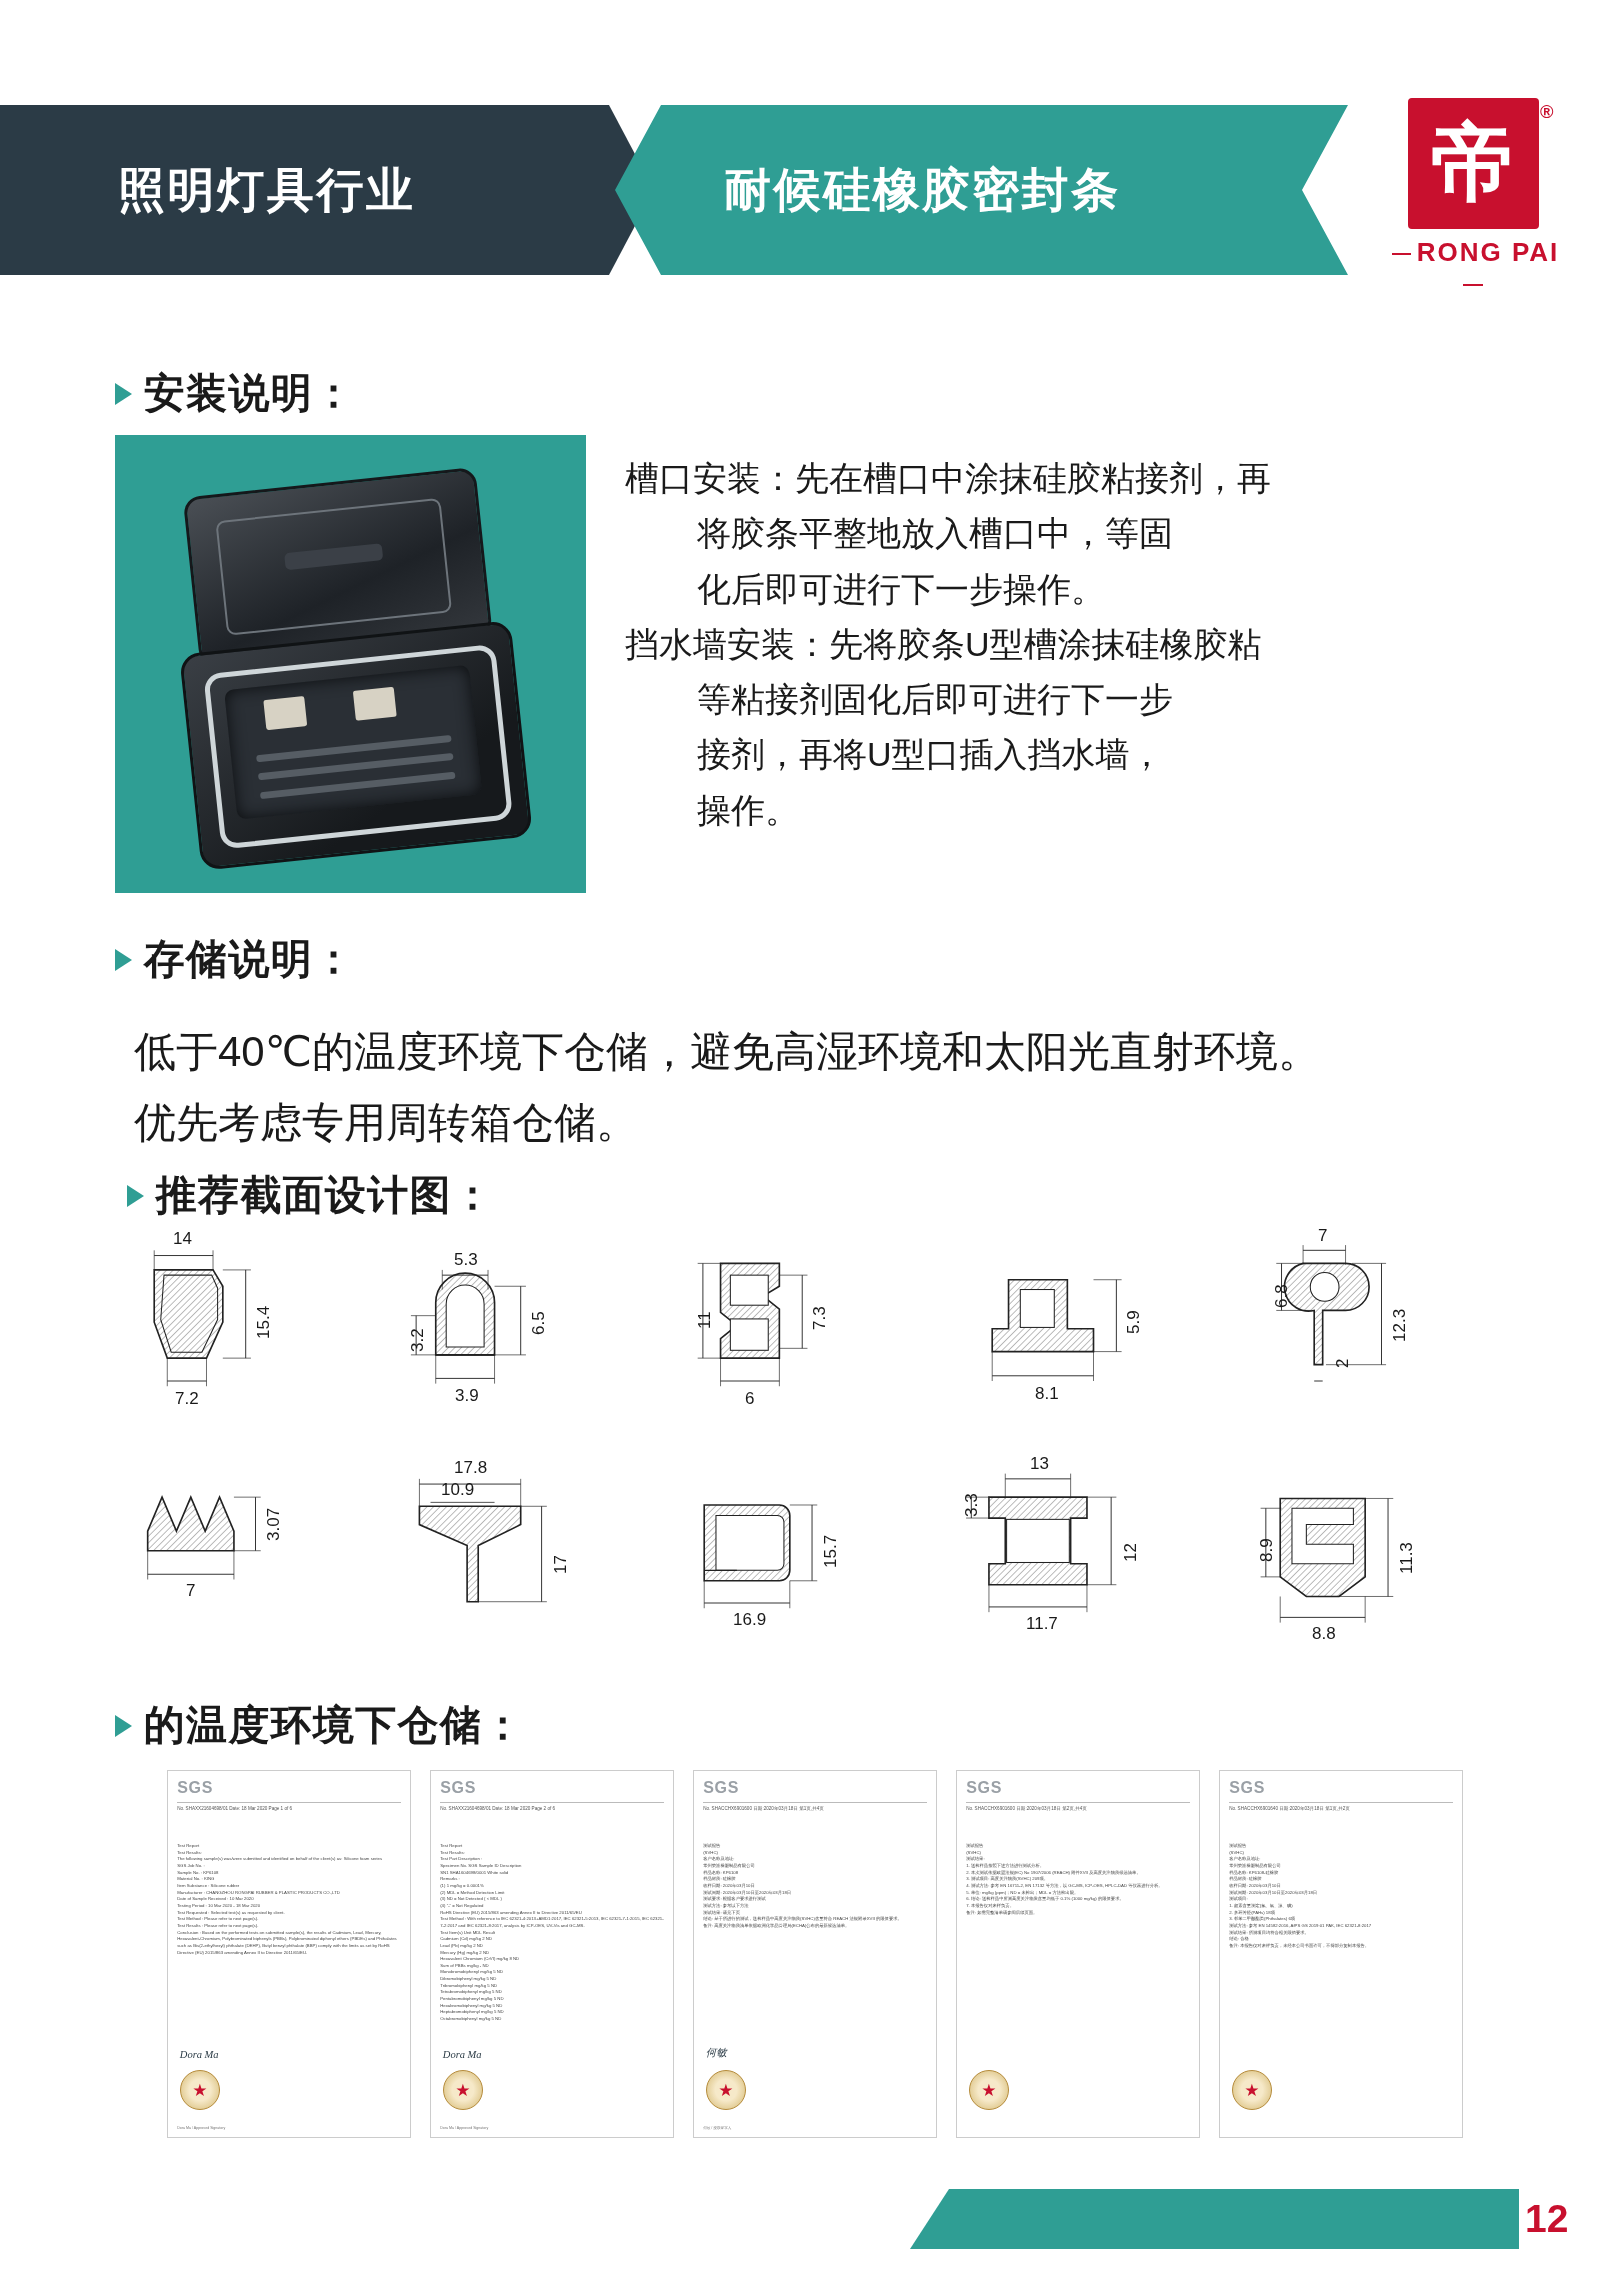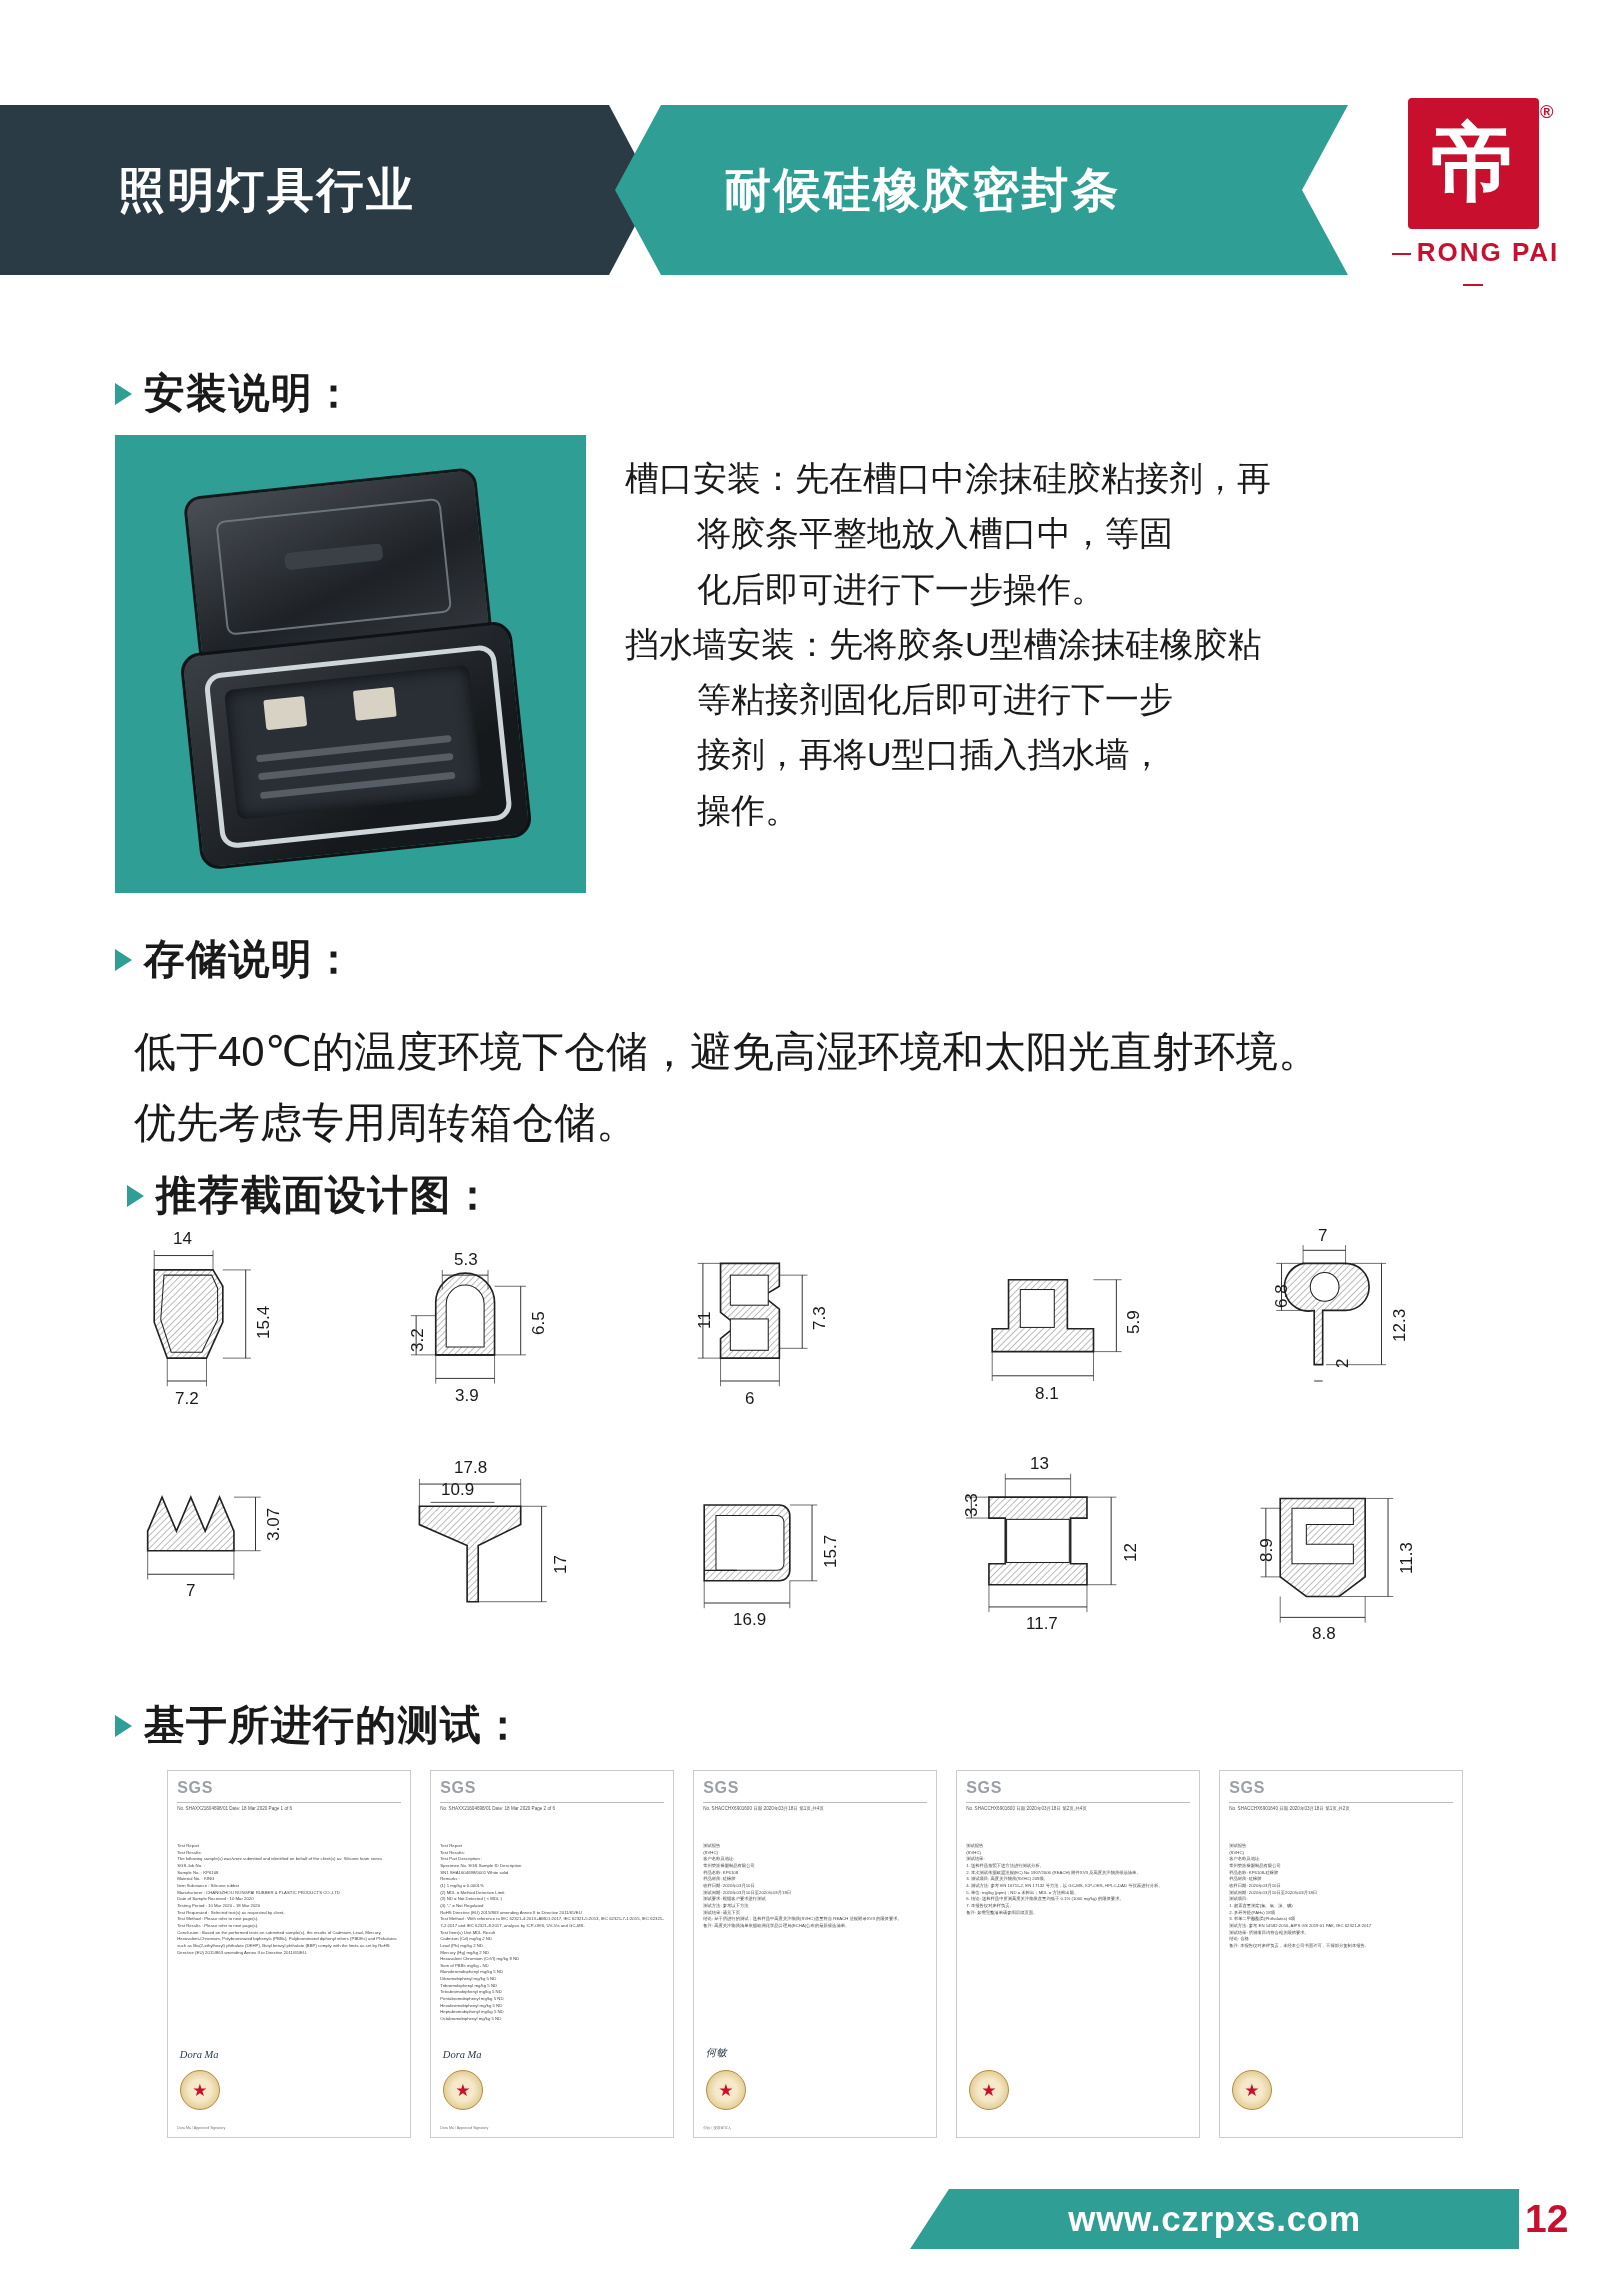--- a/index.html
+++ b/index.html
@@ -425,21 +425,21 @@
       </svg>
       <span class="dimtxt vtxt" style="left:15.7px;top:116px;">8.9</span>
       <span class="dimtxt vtxt" style="left:156px;top:128px;">11.3</span>
       <span class="dimtxt" style="left:71px;top:178px;">8.8</span>
     </div>
   </div>
 </div>
 
 <div class="sec" style="left:115px;top:1698px;">
   <span class="tri"></span>
-  <span class="sec-title">基于所进行的测试：</span>
+  <span class="sec-title">的温度环境下仓储：</span>
 </div>
 
 <div class="certs">
   <div class="cert" style="left:0;">
     <div class="cert-sgs">SGS</div>
     <div class="cert-hdrline"></div>
     <div class="cert-meta">No. SHAXX21604698/01    Date: 18 Mar 2020    Page 1 of 6</div>
     <div class="cert-body">
       <div>Test Report</div>
         <div>Test Results:</div>
@@ -566,16 +566,15 @@
         <div>备注: 本报告仅对来样负责，未经本公司书面许可，不得部分复制本报告。</div>
       <div></div>
     </div>
     <div class="cert-seal"></div>
     <div class="cert-foot"></div>
   </div>
 </div>
 
 <div class="footer">
   <div class="foot-teal"></div>
-  <div class="foot-url">www.czrpxs.com</div>
   <div class="foot-page">12</div>
 </div>
 
 
 </body></html>

